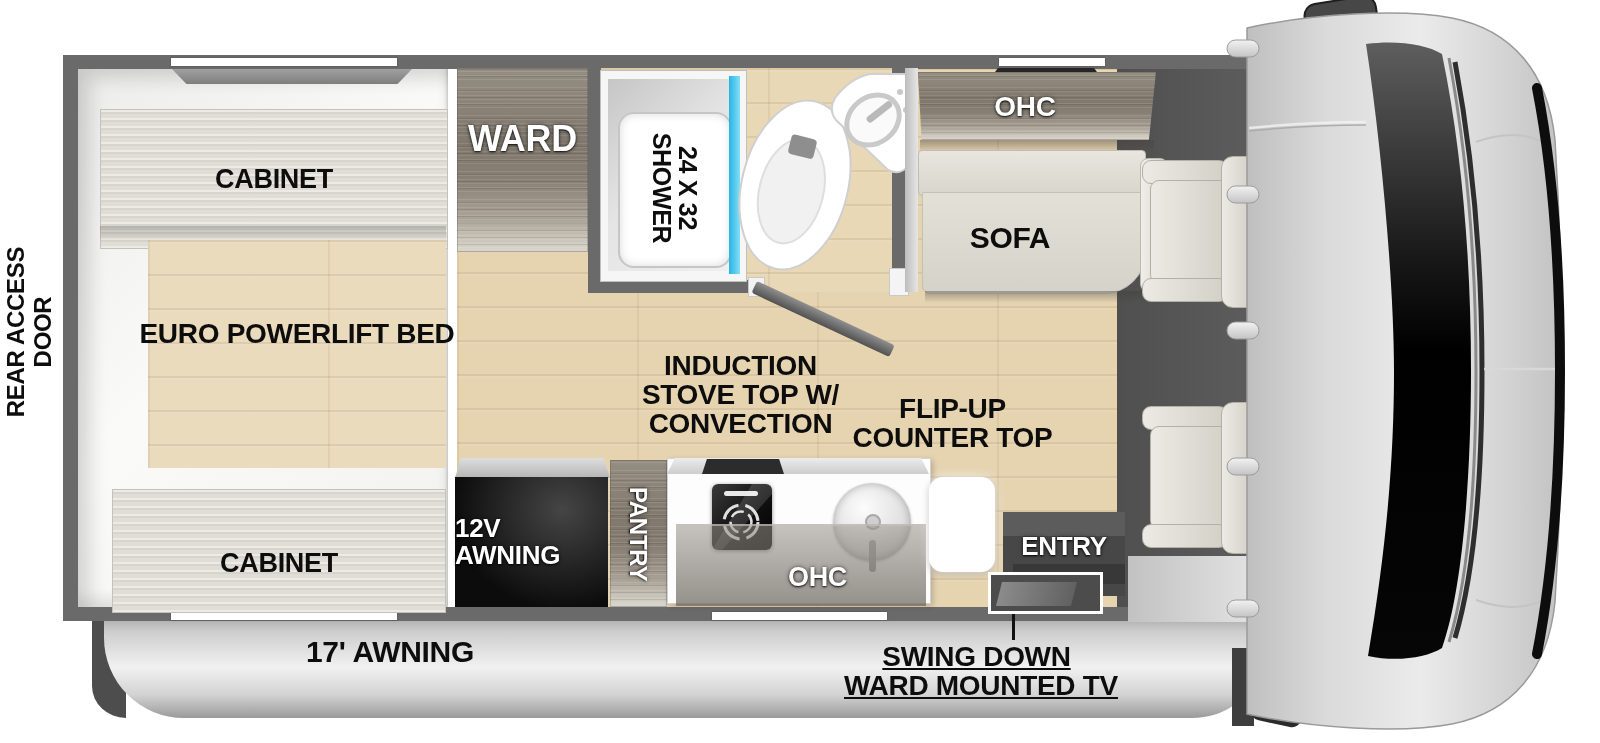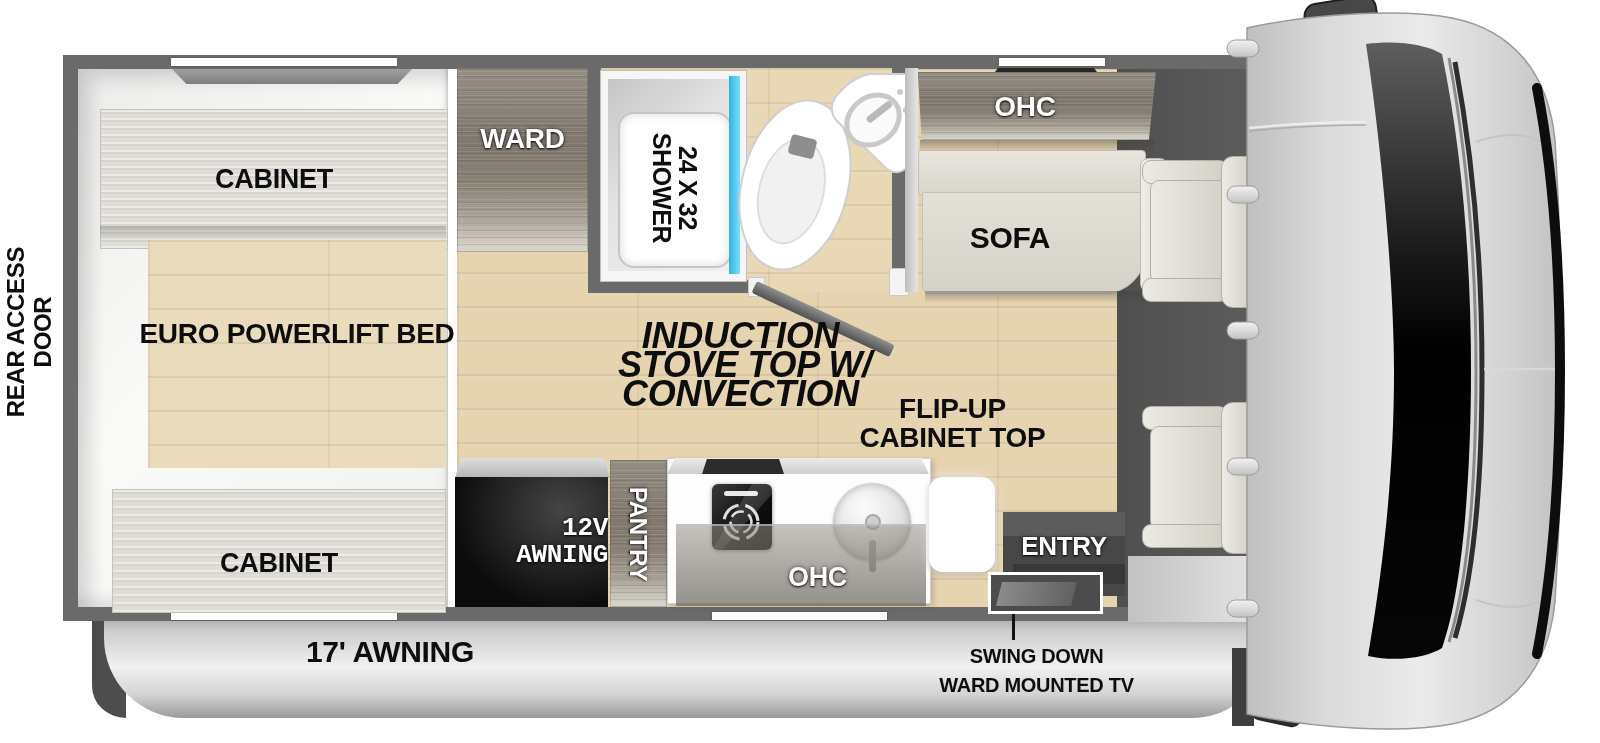--- a/index.html
+++ b/index.html
@@ -68,21 +68,21 @@
   <div class="abs wood-tan" style="left:148px;top:240px;width:298px;height:228px;background-color:#eadbbd;
               display:flex;flex-direction:row;align-items:center;justify-content:center;padding-bottom:40px;box-sizing:border-box;">
        <div class="lbl" style="position:static;font-size:28px;">EURO POWER</div>
        <div class="lbl" style="position:static;font-size:28px;">LIFT BED</div>
     </div>
   <div class="abs wood-light" style="left:112px;top:468px;width:334px;height:124px;display:flex;align-items:center;justify-content:center;padding-top:24px;box-sizing:border-box;">
        <span class="lbl" style="position:static;font-size:27px;">CABINET</span>
     </div>
 
   <div class="abs wood-taupe" style="left:457px;top:68px;width:131px;height:184px;display:flex;align-items:center;justify-content:center;padding-bottom:42px;box-sizing:border-box;">
-       <span class="lbl lbl-w" style="position:static;font-size:28px;z-index:1;">WARD</span>
+       <span class="lbl lbl-w" style="position:static;font-size:36px;z-index:1;">WARD</span>
     </div>
 
   <div class="abs wood-tan" style="left:588px;top:68px;width:317px;height:224px;background-color:#e9d8b6;"></div>
   <div class="wall" style="left:588px;top:68px;width:13px;height:224px;"></div>
   <div class="wall" style="left:892px;top:68px;width:13px;height:224px;"></div>
   <div class="wall" style="left:588px;top:280px;width:172px;height:13px;"></div>
   <div class="abs" style="left:748px;top:277px;width:15px;height:18px;background:#f2f2f2;border:1px solid #c9c9c9;"></div>
   <div class="abs" style="left:889px;top:268px;width:18px;height:26px;background:#f4f4f4;border:1px solid #c9c9c9;"></div>
   <div class="abs" style="left:757px;top:281px;width:152px;height:13px;border-radius:3px;
               background:linear-gradient(180deg,#8f8f8f,#525252);transform:rotate(25deg);transform-origin:0 0;"></div>
@@ -135,21 +135,21 @@
     <div class="seat-part" style="left:4px;top:8px;width:84px;height:22px;"></div>
     <div class="seat-part" style="left:12px;top:28px;width:78px;height:102px;"></div>
     <div class="seat-part" style="left:4px;bottom:8px;width:84px;height:22px;"></div>
     <div class="seat-part" style="right:0;top:4px;width:30px;height:150px;border-radius:12px 4px 4px 12px;"></div>
   </div>
 
   <div class="abs" style="left:455px;top:458px;width:155px;height:20px;background:linear-gradient(180deg,#dedede,#b5b5b5);
               clip-path:polygon(4% 0,96% 0,100% 100%,0 100%);"></div>
   <div class="abs" style="left:455px;top:477px;width:153px;height:130px;
               background:radial-gradient(ellipse at 70% 25%,#454545,#0c0c0c 72%);
-              display:flex;flex-direction:column;align-items:flex-end;justify-content:center;font-family:Liberation Mono, monospace;">
+              display:flex;flex-direction:column;align-items:flex-start;justify-content:center;">
        <div class="lbl lbl-w" style="position:static;font-size:26px;">12V</div>
        <div class="lbl lbl-w" style="position:static;font-size:26px;">AWNING</div>
     </div>
 
   <div class="abs wood-taupe" style="left:610px;top:460px;width:57px;height:147px;"></div>
   <div class="lbl lbl-w" style="left:568px;top:521px;width:140px;height:26px;font-size:24px;transform:rotate(90deg);">PANTRY</div>
 
   <div class="abs" style="left:667px;top:458px;width:262px;height:144px;background:#fdfdfd;border:1px solid #d2d2d2;
               box-shadow:2px 2px 6px rgba(0,0,0,.2);"></div>
   <div class="abs" style="left:667px;top:458px;width:262px;height:16px;background:linear-gradient(180deg,#ececec,#cdcdcd);
@@ -184,33 +184,33 @@
   <div class="abs" style="left:1003px;top:512px;width:122px;height:84px;background:#474747;">
     <div class="abs" style="left:0;top:0;width:122px;height:24px;background:#5c5c5c;"></div>
     <div class="abs" style="left:10px;top:52px;width:112px;height:20px;background:#383838;"></div>
   </div>
   <div class="lbl lbl-w" style="left:1004px;top:533px;width:120px;font-size:26px;">ENTRY</div>
 
   <div class="abs" style="left:988px;top:572px;width:115px;height:42px;background:#4c4c4c;border:3px solid #fff;box-sizing:border-box;">
     <div class="abs" style="left:8px;top:7px;width:75px;height:24px;background:linear-gradient(90deg,#8b8b8b,#616161);transform:skewX(-14deg);"></div>
   </div>
   <div class="abs" style="left:1012px;top:614px;width:3px;height:26px;background:#111;"></div>
-  <div class="lbl" style="left:904px;top:642px;width:265px;font-size:20px;line-height:29px;">
+  <div class="lbl" style="left:844px;top:642px;width:265px;font-size:28px;line-height:29px;text-decoration:underline;">
        <div>SWING DOWN</div>
        <div>WARD MOUNTED TV</div>
     </div>
 
-  <div class="lbl" style="left:618px;top:321px;width:245px;font-size:36px;line-height:29px;font-style:italic;">
+  <div class="lbl" style="left:618px;top:351px;width:245px;font-size:28px;line-height:29px;">
        <div>INDUCTION</div>
        <div>STOVE TOP W/</div>
        <div>CONVECTION</div>
     </div>
   <div class="lbl" style="left:830px;top:394px;width:245px;font-size:28px;line-height:29px;">
        <div>FLIP-UP</div>
-       <div>CABINET TOP</div>
+       <div>COUNTER TOP</div>
     </div>
 
   <div class="lbl" style="left:-70px;top:304px;width:200px;height:56px;font-size:24px;line-height:27px;transform:rotate(-90deg);">
        <div>REAR ACCESS</div>
        <div>DOOR</div>
     </div>
 
   <svg class="abs" style="left:1100px;top:0;" width="500" height="743" viewBox="1100 0 500 743">
     <defs>
       <linearGradient id="bodyG" x1="0" y1="0" x2="1" y2="0">

